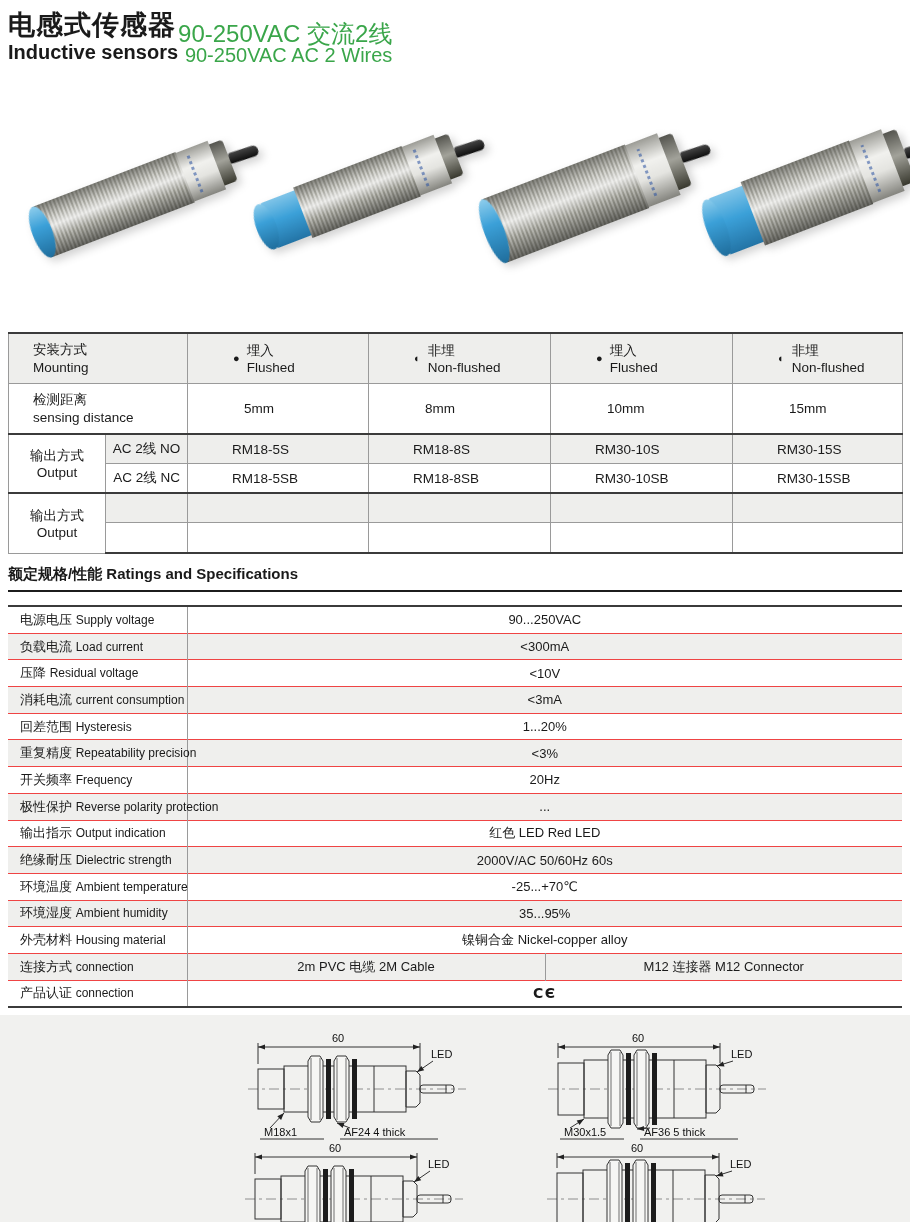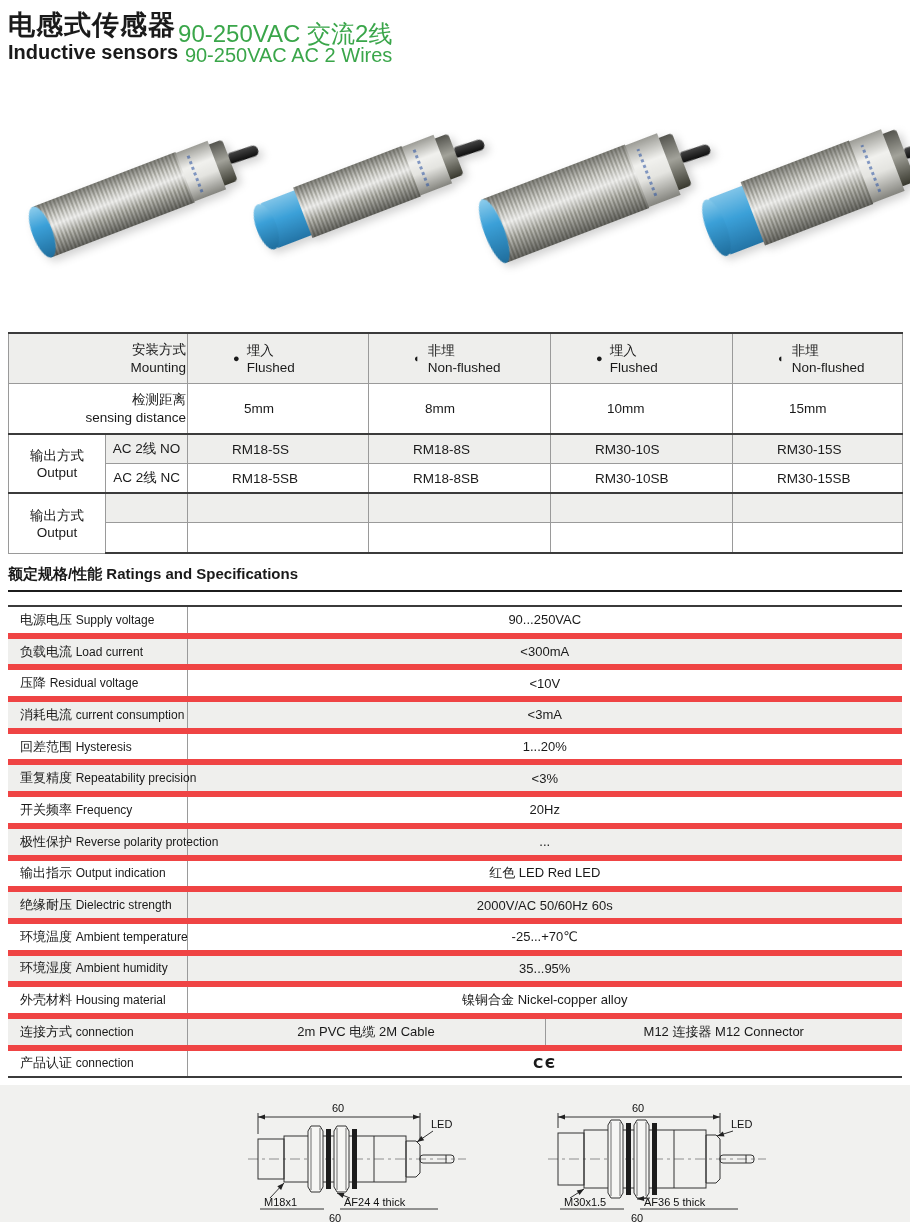--- a/index.html
+++ b/index.html
@@ -44,34 +44,34 @@
   .mtable tr.r1 td{border-top:2px solid #3b3b3b;height:47px;}
   .mtable tr.r2 td{height:47px;}
   .mtable tr.r3 td{border-top:2px solid #3b3b3b;height:26px;}
   .mtable tr.r4 td{height:26px;}
   .mtable tr.r5 td{border-top:2px solid #3b3b3b;height:26px;}
   .mtable tr.r6 td{height:27px;border-bottom:2px solid #3b3b3b;}
   .mtable tr.r1{background:#eeeeec;}
   .mtable tr.r3{background:#eeeeec;}
   .mtable tr.r5{background:#eeeeec;}
   .wlab{background:#fff;}
-  .mlab{padding-left:24px;line-height:18px;text-align:right;}
+  .mlab{padding-left:24px;line-height:18px;}
   .mhead{display:flex;align-items:center;justify-content:flex-start;padding-left:44px;gap:7px;}
   .micon{font-size:11px;line-height:11px;}
   .mtxt{line-height:17px;}
   .ind{padding-left:56px;}
   .ind2{padding-left:44px;}
   .sub{text-align:center;}
 
   
   .sect{margin:11px 8px 0 8px;font-size:15px;font-weight:bold;border-bottom:2px solid #1c1c1c;padding-bottom:6px;}
 
   
   .stable{width:894px;margin:13px 0 0 8px;}
-  .stable td{border-top:6px solid #ef4444;height:23.7px;font-size:13px;vertical-align:middle;}
+  .stable td{border-top:1px solid #ef4444;height:23.7px;font-size:13px;vertical-align:middle;}
   .stable tr:nth-child(even){background:#efefed;}
   .stable tr:first-child td{border-top:2px solid #3b3b3b;}
   .stable tr:last-child td{border-bottom:2px solid #3b3b3b;}
   .sl{padding-left:12px;border-right:1px solid #9a9a9a;white-space:nowrap;}
   .sl .en{font-size:12px;}
   .sv{text-align:center;}
   .half-l{border-right:1px solid #9a9a9a;}
   .ce{font-family:"DejaVu Sans",sans-serif;font-weight:bold;font-size:14px;letter-spacing:1.5px;}
 
   

